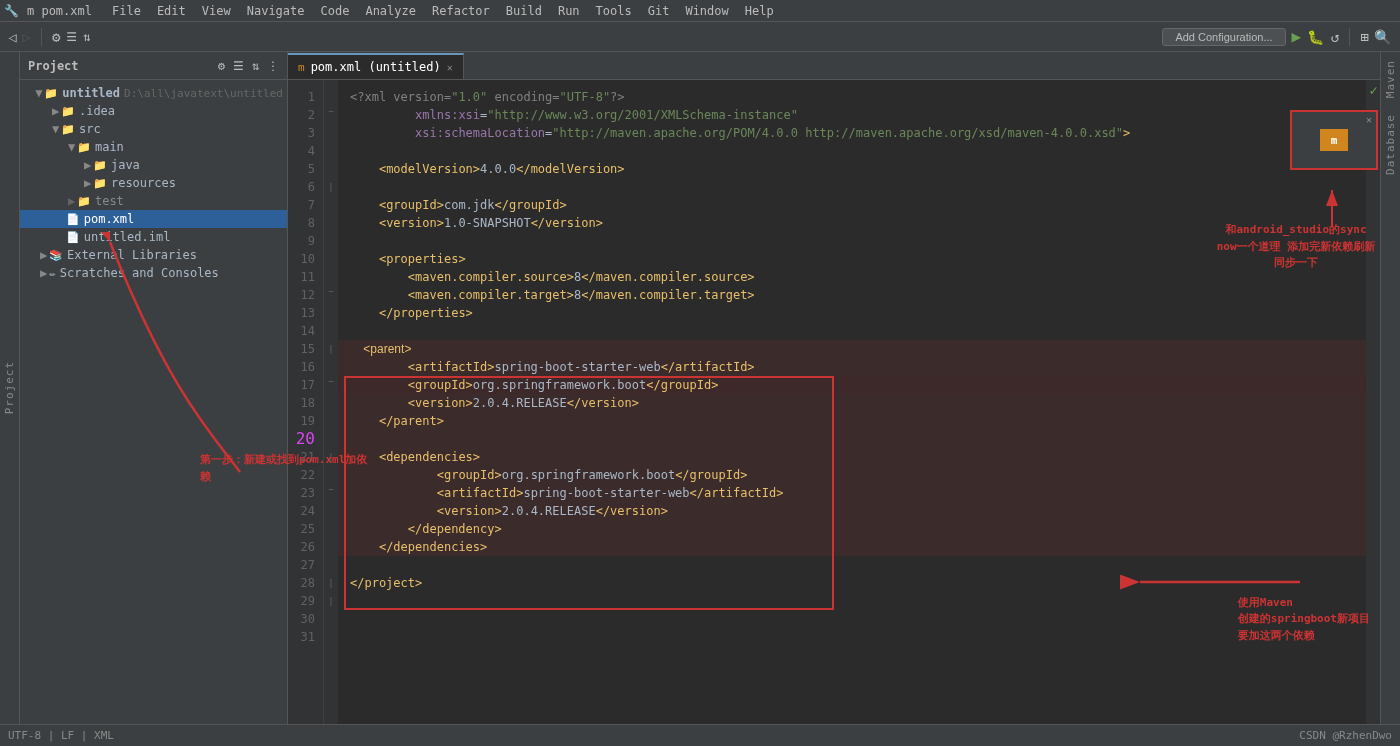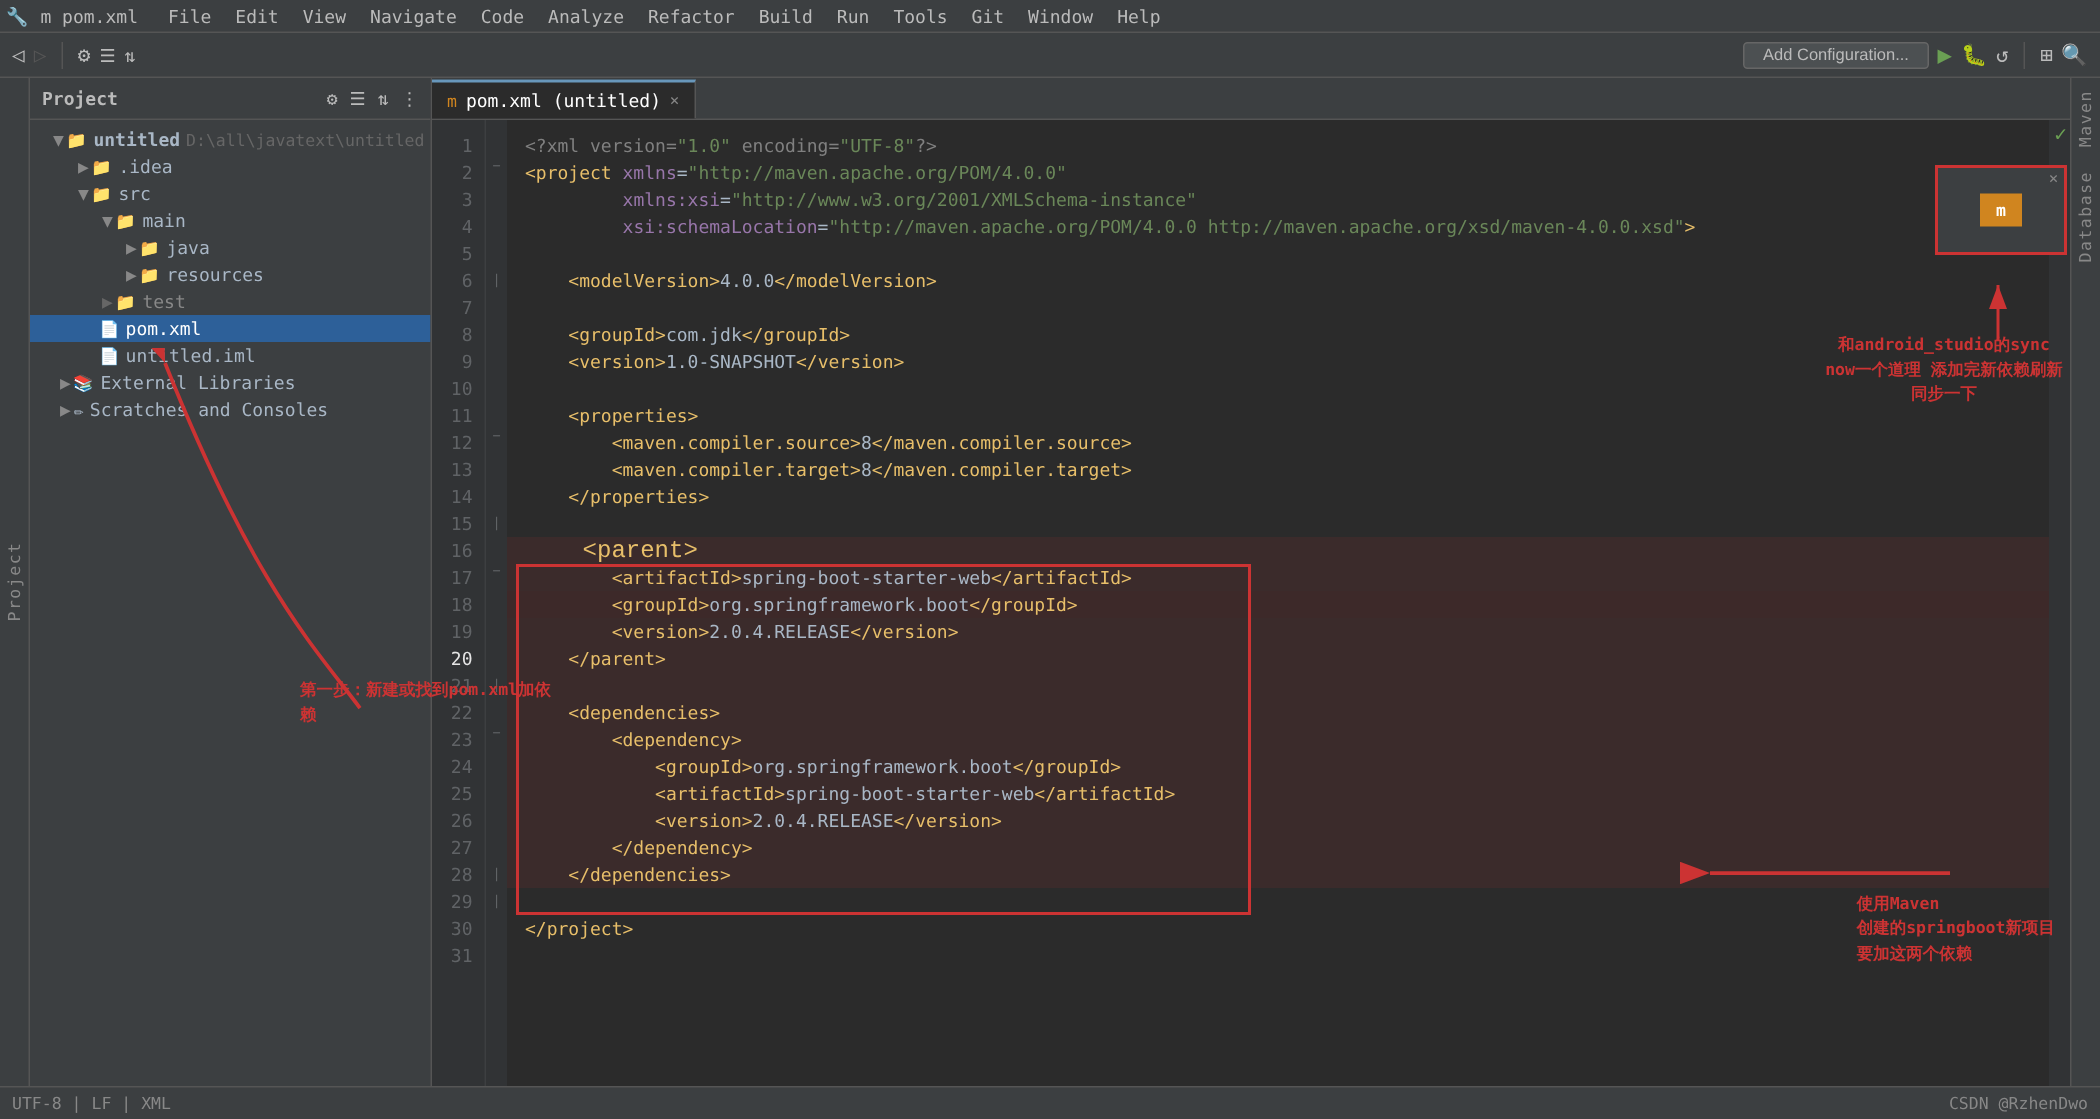--- a/index.html
+++ b/index.html
@@ -169,21 +169,21 @@
           <div style="height:18px;padding-right:8px;color:#606366;font-size:12px;line-height:18px;">10</div>
           <div style="height:18px;padding-right:8px;color:#606366;font-size:12px;line-height:18px;">11</div>
           <div style="height:18px;padding-right:8px;color:#606366;font-size:12px;line-height:18px;">12</div>
           <div style="height:18px;padding-right:8px;color:#606366;font-size:12px;line-height:18px;">13</div>
           <div style="height:18px;padding-right:8px;color:#606366;font-size:12px;line-height:18px;">14</div>
           <div style="height:18px;padding-right:8px;color:#606366;font-size:12px;line-height:18px;">15</div>
           <div style="height:18px;padding-right:8px;color:#606366;font-size:12px;line-height:18px;">16</div>
           <div style="height:18px;padding-right:8px;color:#606366;font-size:12px;line-height:18px;">17</div>
           <div style="height:18px;padding-right:8px;color:#606366;font-size:12px;line-height:18px;">18</div>
           <div style="height:18px;padding-right:8px;color:#606366;font-size:12px;line-height:18px;">19</div>
-          <div style="height:18px;padding-right:8px;color:#e5e5e5;font-size:12px;line-height:18px;">20</div>
+          <div style="height:18px;padding-right:8px;color:#d946ef;font-size:16px;line-height:18px;">20</div>
           <div style="height:18px;padding-right:8px;color:#606366;font-size:12px;line-height:18px;">21</div>
           <div style="height:18px;padding-right:8px;color:#606366;font-size:12px;line-height:18px;">22</div>
           <div style="height:18px;padding-right:8px;color:#606366;font-size:12px;line-height:18px;text-align:right;">23</div>
           <div style="height:18px;padding-right:8px;color:#606366;font-size:12px;line-height:18px;">24</div>
           <div style="height:18px;padding-right:8px;color:#606366;font-size:12px;line-height:18px;">25</div>
           <div style="height:18px;padding-right:8px;color:#606366;font-size:12px;line-height:18px;">26</div>
           <div style="height:18px;padding-right:8px;color:#606366;font-size:12px;line-height:18px;">27</div>
           <div style="height:18px;padding-right:8px;color:#606366;font-size:12px;line-height:18px;">28</div>
           <div style="height:18px;padding-right:8px;color:#606366;font-size:12px;line-height:18px;">29</div>
           <div style="height:18px;padding-right:8px;color:#606366;font-size:12px;line-height:18px;">30</div>
@@ -221,21 +221,20 @@
           <div style="height:18px;text-align:center;color:#606366;font-size:9px;line-height:18px;">|</div>
           <div style="height:18px;text-align:center;color:#606366;font-size:9px;line-height:18px;">|</div>
           <div style="height:18px;"></div>
           <div style="height:18px;"></div>
         </div>
 
         <div style="flex:1;overflow:auto;padding:8px 0;background:#2b2b2b;position:relative;">
 
           <div style="height:18px;line-height:18px;padding:0 12px;white-space:pre;font-size:12px;font-family:Consolas,monospace;"><span style="color:#808080;">&lt;?xml version=</span><span style="color:#6a8759;">"1.0"</span><span style="color:#808080;"> encoding=</span><span style="color:#6a8759;">"UTF-8"</span><span style="color:#808080;">?&gt;</span></div>
 
-          <div style="height:18px;line-height:18px;padding:0 12px;white-space:pre;font-size:12px;font-family:Consolas,monospace;"><span style="color:#e8bf6a;">&lt;project</span><span style="color:#9876aa;"> xmlns</span><span style="color:#a9b7c6;">=</span><span style="color:#6a8759;">"http://maven.apache.org/POM/4.0.0"</span></div>
 
           <div style="height:18px;line-height:18px;padding:0 12px;white-space:pre;font-size:12px;font-family:Consolas,monospace;">         <span style="color:#9876aa;">xmlns:xsi</span><span style="color:#a9b7c6;">=</span><span style="color:#6a8759;">"http://www.w3.org/2001/XMLSchema-instance"</span></div>
 
           <div style="height:18px;line-height:18px;padding:0 12px;white-space:pre;font-size:12px;font-family:Consolas,monospace;">         <span style="color:#9876aa;">xsi:schemaLocation</span><span style="color:#a9b7c6;">=</span><span style="color:#6a8759;">"http://maven.apache.org/POM/4.0.0 http://maven.apache.org/xsd/maven-4.0.0.xsd"</span><span style="color:#e8bf6a;">&gt;</span></div>
 
           <div style="height:18px;line-height:18px;padding:0 12px;"></div>
 
           <div style="height:18px;line-height:18px;padding:0 12px;white-space:pre;font-size:12px;font-family:Consolas,monospace;">    <span style="color:#e8bf6a;">&lt;modelVersion&gt;</span><span style="color:#a9b7c6;">4.0.0</span><span style="color:#e8bf6a;">&lt;/modelVersion&gt;</span></div>
 
           <div style="height:18px;line-height:18px;padding:0 12px;"></div>
@@ -250,35 +249,34 @@
           <div style="height:18px;line-height:18px;padding:0 12px;white-space:pre;font-size:12px;font-family:Consolas,monospace;">    <span style="color:#e8bf6a;">&lt;properties&gt;</span></div>
 
           <div style="height:18px;line-height:18px;padding:0 12px;white-space:pre;font-size:12px;font-family:Consolas,monospace;">        <span style="color:#e8bf6a;">&lt;maven.compiler.source&gt;</span><span style="color:#a9b7c6;">8</span><span style="color:#e8bf6a;">&lt;/maven.compiler.source&gt;</span></div>
 
           <div style="height:18px;line-height:18px;padding:0 12px;white-space:pre;font-size:12px;font-family:Consolas,monospace;">        <span style="color:#e8bf6a;">&lt;maven.compiler.target&gt;</span><span style="color:#a9b7c6;">8</span><span style="color:#e8bf6a;text-align:center;">&lt;/maven.compiler.target&gt;</span></div>
 
           <div style="height:18px;line-height:18px;padding:0 12px;white-space:pre;font-size:12px;font-family:Consolas,monospace;">    <span style="color:#e8bf6a;">&lt;/properties&gt;</span></div>
 
           <div style="height:18px;line-height:18px;padding:0 12px;"></div>
 
-          <div style="height:18px;line-height:18px;padding:0 12px;white-space:pre;font-size:16px;font-family:Liberation Mono, monospace;background:rgba(204,51,51,0.1);">    <span style="color:#e8bf6a;">&lt;parent&gt;</span></div>
+          <div style="height:18px;line-height:18px;padding:0 12px;white-space:pre;font-size:12px;font-family:Liberation Sans, sans-serif;background:rgba(204,51,51,0.1);">    <span style="color:#e8bf6a;">&lt;parent&gt;</span></div>
 
           <div style="height:18px;line-height:18px;padding:0 12px;white-space:pre;font-size:12px;font-family:Consolas,monospace;background:rgba(204,51,51,0.1);">        <span style="color:#e8bf6a;">&lt;artifactId&gt;</span><span style="color:#a9b7c6;">spring-boot-starter-web</span><span style="color:#e8bf6a;">&lt;/artifactId&gt;</span></div>
 
           <div style="height:18px;line-height:18px;padding:0 12px;white-space:pre;font-size:12px;font-family:Consolas,monospace;background:rgba(80,40,40,0.5);">        <span style="color:#e8bf6a;">&lt;groupId&gt;</span><span style="color:#a9b7c6;">org.springframework.boot</span><span style="color:#e8bf6a;">&lt;/groupId&gt;</span></div>
 
           <div style="height:18px;line-height:18px;padding:0 12px;white-space:pre;font-size:12px;font-family:Consolas,monospace;background:rgba(204,51,51,0.1);">        <span style="color:#e8bf6a;">&lt;version&gt;</span><span style="color:#a9b7c6;">2.0.4.RELEASE</span><span style="color:#e8bf6a;">&lt;/version&gt;</span></div>
 
           <div style="height:18px;line-height:18px;padding:0 12px;white-space:pre;font-size:12px;font-family:Consolas,monospace;background:rgba(204,51,51,0.1);">    <span style="color:#e8bf6a;">&lt;/parent&gt;</span></div>
 
           <div style="height:18px;line-height:18px;padding:0 12px;background:rgba(204,51,51,0.1);"></div>
 
           <div style="height:18px;line-height:18px;padding:0 12px;white-space:pre;font-size:12px;font-family:Consolas,monospace;background:rgba(204,51,51,0.1);">    <span style="color:#e8bf6a;">&lt;dependencies&gt;</span></div>
 
-          <div style="height:18px;line-height:18px;padding:0 12px;white-space:pre;font-size:12px;font-family:Consolas,monospace;background:rgba(204,51,51,0.1);">        <span style="color:#e8bf6a;">&lt;dependency&gt;</span></div>
 
           <div style="height:18px;line-height:18px;padding:0 12px;white-space:pre;font-size:12px;font-family:Consolas,monospace;background:rgba(204,51,51,0.1);">            <span style="color:#e8bf6a;">&lt;groupId&gt;</span><span style="color:#a9b7c6;">org.springframework.boot</span><span style="color:#e8bf6a;">&lt;/groupId&gt;</span></div>
 
           <div style="height:18px;line-height:18px;padding:0 12px;white-space:pre;font-size:12px;font-family:Consolas,monospace;background:rgba(204,51,51,0.1);">            <span style="color:#e8bf6a;">&lt;artifactId&gt;</span><span style="color:#a9b7c6;">spring-boot-starter-web</span><span style="color:#e8bf6a;">&lt;/artifactId&gt;</span></div>
 
           <div style="height:18px;line-height:18px;padding:0 12px;white-space:pre;font-size:12px;font-family:Consolas,monospace;background:rgba(204,51,51,0.1);">            <span style="color:#e8bf6a;">&lt;version&gt;</span><span style="color:#a9b7c6;">2.0.4.RELEASE</span><span style="color:#e8bf6a;">&lt;/version&gt;</span></div>
 
           <div style="height:18px;line-height:18px;padding:0 12px;white-space:pre;font-size:12px;font-family:Consolas,monospace;background:rgba(204,51,51,0.1);">        <span style="color:#e8bf6a;">&lt;/dependency&gt;</span></div>
 
           <div style="height:18px;line-height:18px;padding:0 12px;white-space:pre;font-size:12px;font-family:Consolas,monospace;background:rgba(204,51,51,0.1);">    <span style="color:#e8bf6a;">&lt;/dependencies&gt;</span></div>

